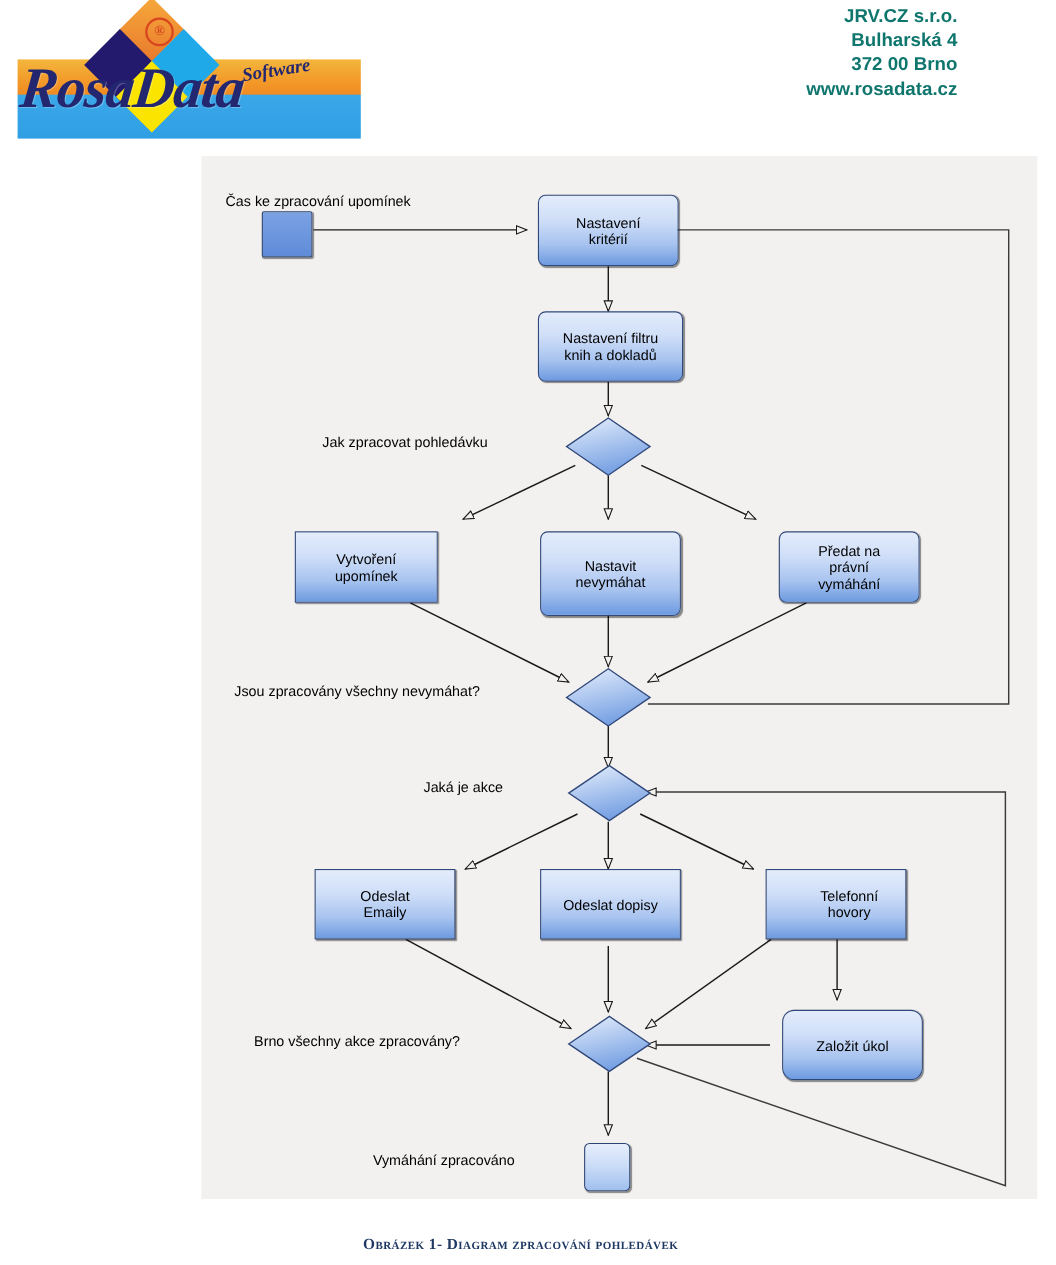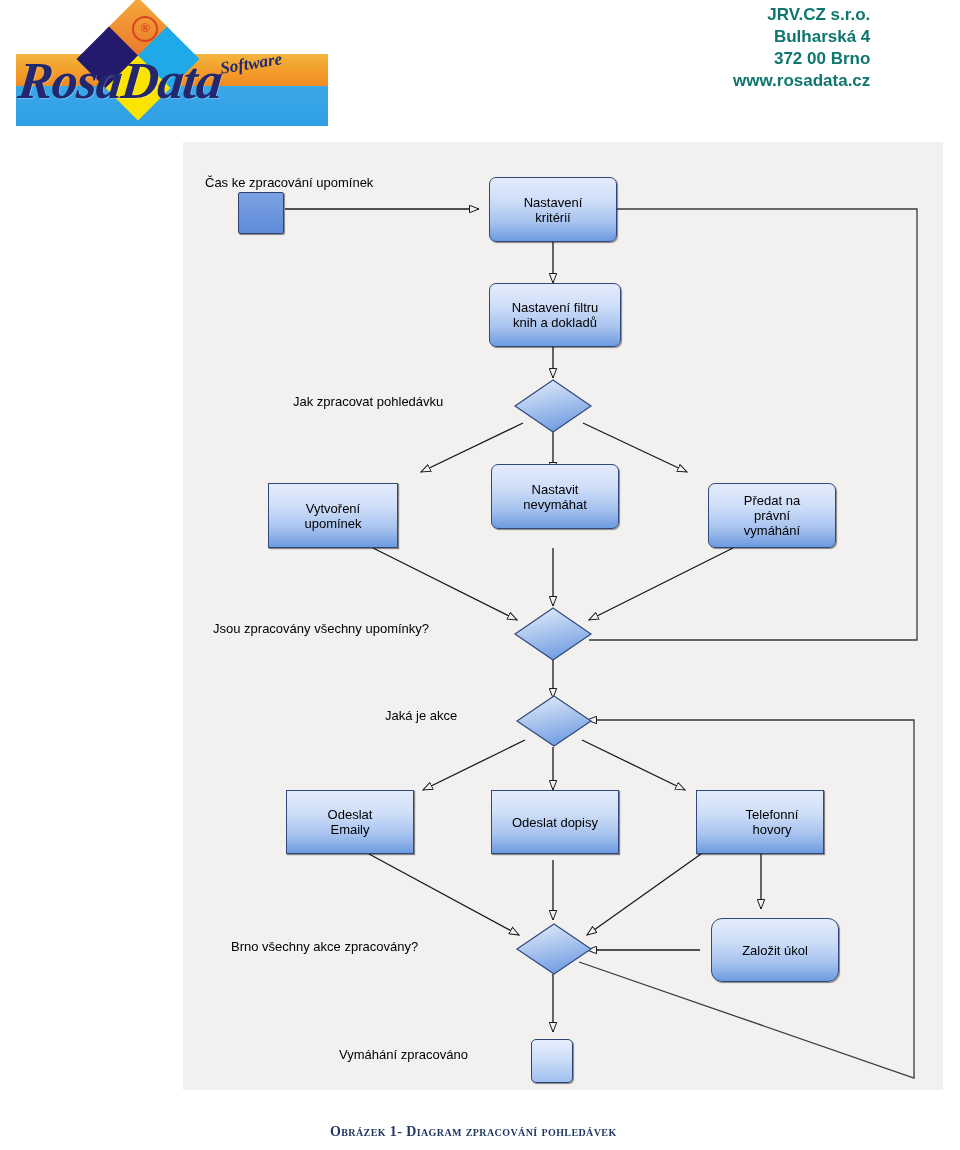--- a/index.html
+++ b/index.html
@@ -232,35 +232,35 @@
       <path d="M406,498 L734,498 L734,67 L312,67" stroke="#3a3a3a" marker-end="url(#ohead-l)"></path>
 
       <path d="M396,820 L731,936 L731,578 L404,578" stroke="#3a3a3a" marker-end="url(#ohead-l)"></path>
     </g>
   </svg>
 
   <div class="terminal" id="start-node" style="left:55px; top:50px; width:46px; height:42px;"></div>
 
   <div class="label" style="left:22px; top:17px;margin-top:16px;">Čas ke zpracování upomínek</div>
   <div class="label" style="left:110px; top:252px;">Jak zpracovat pohledávku</div>
-  <div class="label" style="left:30px; top:479px;">Jsou zpracovány všechny upomínky?</div>
+  <div class="label" style="left:30px; top:479px;">Jsou zpracovány všechny nevymáhat?</div>
   <div class="label" style="left:202px; top:566px;">Jaká je akce</div>
   <div class="label" style="left:48px; top:797px;">Brno všechny akce zpracovány?</div>
   <div class="label" style="left:156px; top:905px;">Vymáhání zpracováno</div>
 
   <div class="node rounded" style="left:306px; top:35px; width:128px; height:65px;">Nastavení
 kritérií</div>
 
   <div class="node rounded" style="left:306px; top:141px; width:132px; height:64px;">Nastavení filtru
 knih a dokladů</div>
 
   <div class="node" style="left:85px; top:341px; width:130px; height:65px;">Vytvoření
 upomínek</div>
 
-  <div class="node rounded" style="left:308px; top:322px; width:128px; height:65px;">Nastavit
+  <div class="node rounded" style="left:308px; top:341px; width:128px; height:77px;">Nastavit
 nevymáhat</div>
 
   <div class="node rounded" style="left:525px; top:341px; width:128px; height:65px;">Předat na
 právní
 vymáhání</div>
 
   <div class="node" style="left:103px; top:648px; width:128px; height:64px;">Odeslat
 Emaily</div>
 
   <div class="node" style="left:308px; top:648px; width:128px; height:64px;">Odeslat dopisy</div>

